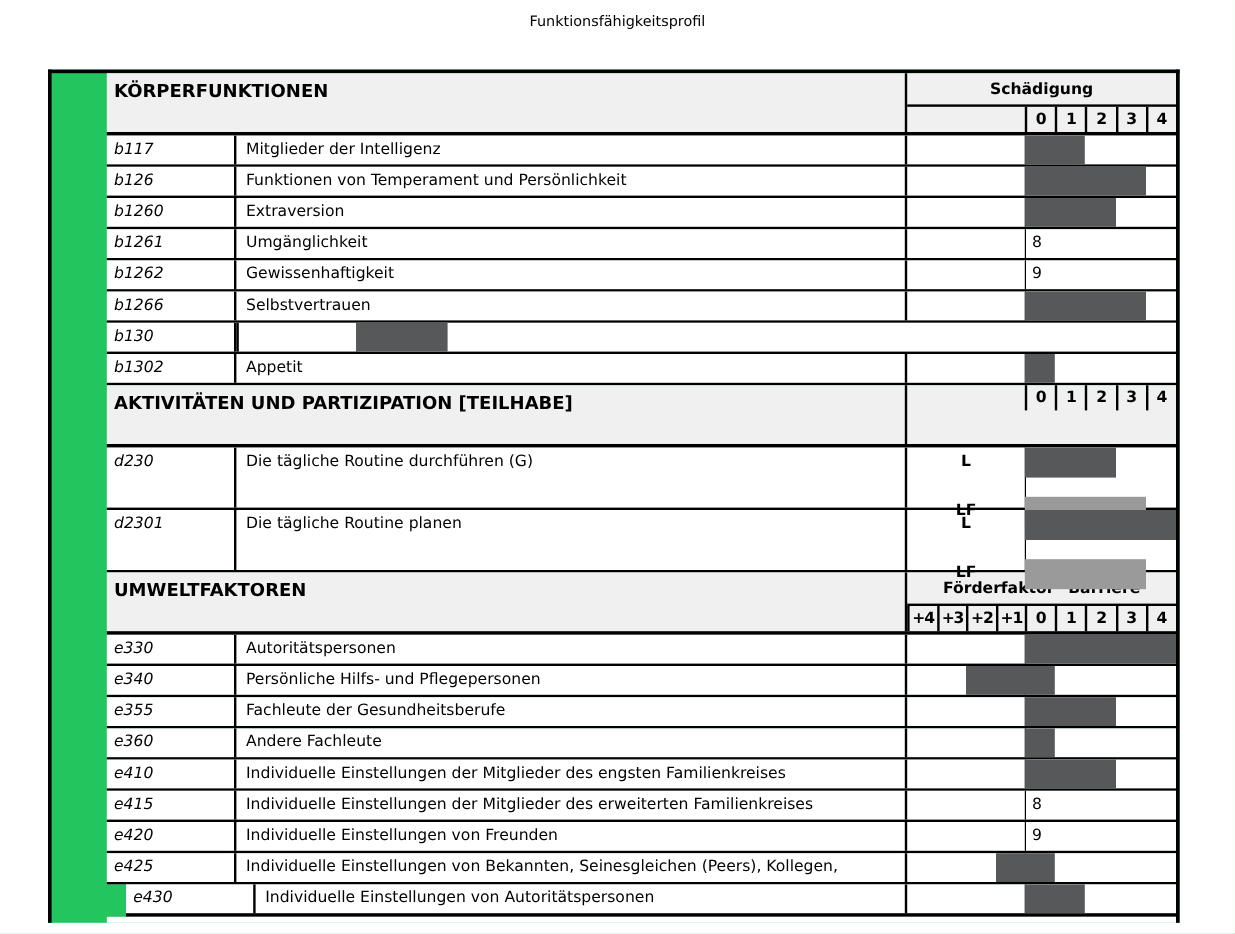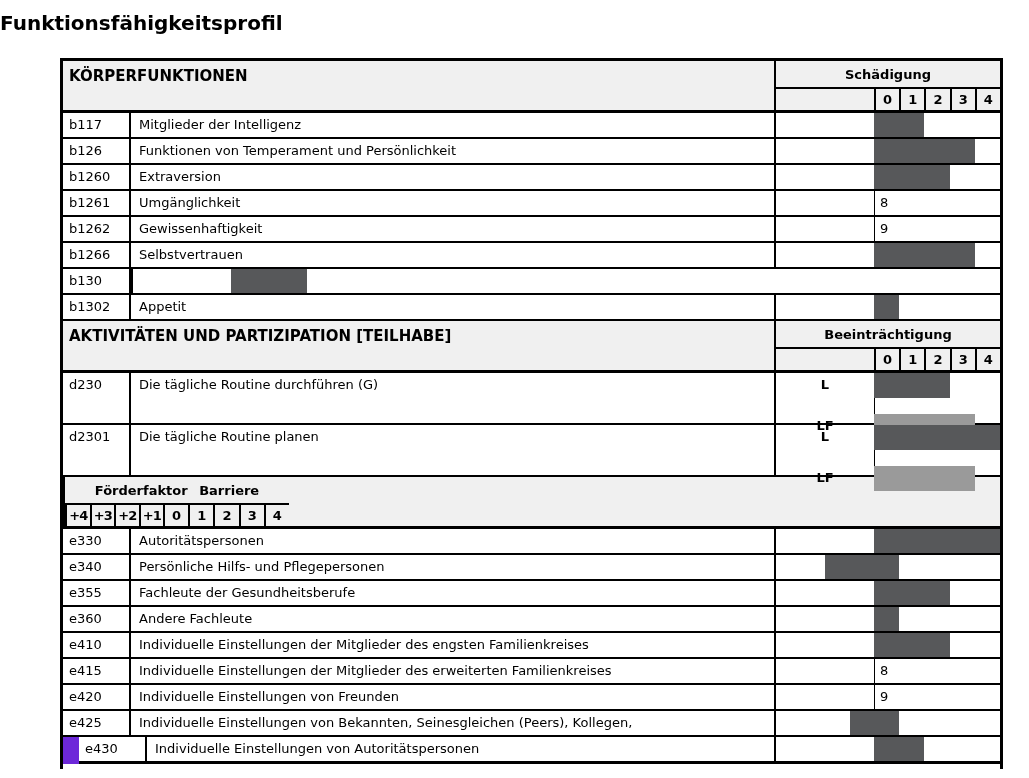--- a/index.html
+++ b/index.html
@@ -1,38 +1,38 @@
 <!DOCTYPE html>
 <html style="--dark-bar: #57585a; --light-bar: #9a9a9a; --header-bg: #f0f0f0;"><head>
 <meta charset="utf-8">
 <style>
   * { margin:0; padding:0; box-sizing:border-box; }
   html,body { width:1029px; height:778px; background:#ffffff; overflow:hidden;
     font-family:"DejaVu Sans","Liberation Sans",sans-serif; color:#000; }
-  .doc-title { margin-top:11px; text-align:left; font-size:20px; font-weight:bold; }
-  .profile-table { position:absolute; left:60px; top:58px; width:943px;
-    border:3px solid #000; border-bottom:none; background:#6d28d9; }
+  .doc-title { margin-top:11px; text-align:center; font-size:12px; font-weight:normal; }
+  .profile-table { position:absolute; left:40px; top:58px; width:943px;
+    border:3px solid #000; border-bottom:none; background:#22c55e;padding-left:46px; }
   
   .sec-header { display:flex; background:var(--header-bg,#f0f0f0); border-bottom:3px solid #000; height:52px; }
   .sec-title { flex:1; font-size:15px; font-weight:bold; padding:6px 0 0 6px; white-space:nowrap; }
   .rating-head { width:226px; border-left:2px solid #000; display:flex; flex-direction:column; }
   .rating-label { height:28px; border-bottom:2px solid #000; display:flex; align-items:center;
     justify-content:center; font-size:13px; font-weight:bold; }
   .rating-label.ff { word-spacing:7px; }
   .rating-cols { height:21px; display:flex; }
   .col-spacer { width:98px; }
   .col-cell { border-left:2px solid #000; display:flex; align-items:center; justify-content:center;
     font-size:13px; font-weight:bold; }
   .col-cell.narrow { width:24.5px; letter-spacing:-1px; }
   .col-cell.wide { width:25.2px; }
   
   .row { display:flex; border-bottom:2px solid #000; height:26px; background:#fff; }
   .row.tall { height:52px; }
   .row.last { border-bottom-width:3px; height:27px;margin-left:16px; }
-  .code-cell { width:68px; border-right:2px solid #000; font-size:13px; padding:4px 0 0 6px; }
+  .code-cell { width:108px; border-right:2px solid #000; font-size:13px; padding:4px 0 0 6px;font-style:italic; }
   .label-cell { flex:1; font-size:13px; padding:4px 0 0 8px; white-space:nowrap; overflow:hidden; }
   .rating-cell { width:226px; border-left:2px solid #000; position:relative; }
   .rating-cell::before { content:""; position:absolute; left:98px; top:0; bottom:0; width:1px; background:#000; }
   .bar { position:absolute; top:0; bottom:0; z-index:1; }
   .bar.dark { background:var(--dark-bar,#57585a); }
   .bar.light { background:var(--light-bar,#9a9a9a); }
   .value { position:absolute; left:104px; top:4px; font-size:13px; z-index:1; }
   .subrow { position:absolute; left:0; right:0; height:25px; }
   .subrow.s1 { top:25px;margin-top:16px; }
   .subtag { position:absolute; left:0; width:98px; text-align:center; font-size:13px; font-weight:bold; top:4px; }
@@ -108,21 +108,20 @@
     <div class="row">
       <div class="code-cell">b1302</div>
       <div class="label-cell">Appetit</div>
       <div class="rating-cell">
         <div class="bar dark" style="left: 98px; width: 25.2px;"></div>
       </div>
     </div>
     <div class="sec-header">
       <div class="sec-title">AKTIVITÄTEN UND PARTIZIPATION [TEILHABE]</div>
       <div class="rating-head">
-        <div class="rating-label">Beeinträchtigung</div>
         <div class="rating-cols">
           <div class="col-spacer"></div>
           <div class="col-cell wide">0</div>
           <div class="col-cell wide">1</div>
           <div class="col-cell wide">2</div>
           <div class="col-cell wide">3</div>
           <div class="col-cell wide">4</div>
         </div>
       </div>
     </div>
@@ -148,20 +147,21 @@
           <div class="subtag">L</div>
           <div class="bar dark" style="left: 98px; width: 126px;"></div>
         </div>
         <div class="subrow s1">
           <div class="subtag">LF</div>
           <div class="bar light" style="left: 98px; width: 100.8px;"></div>
         </div>
       </div>
     </div>
     <div class="sec-header">
+      <div class="sec-title">UMWELTFAKTOREN</div>
       <div class="rating-head">
         <div class="rating-label ff">Förderfaktor Barriere</div>
         <div class="rating-cols">
           <div class="col-cell narrow">+4</div>
           <div class="col-cell narrow">+3</div>
           <div class="col-cell narrow">+2</div>
           <div class="col-cell narrow">+1</div>
           <div class="col-cell wide">0</div>
           <div class="col-cell wide">1</div>
           <div class="col-cell wide">2</div>

